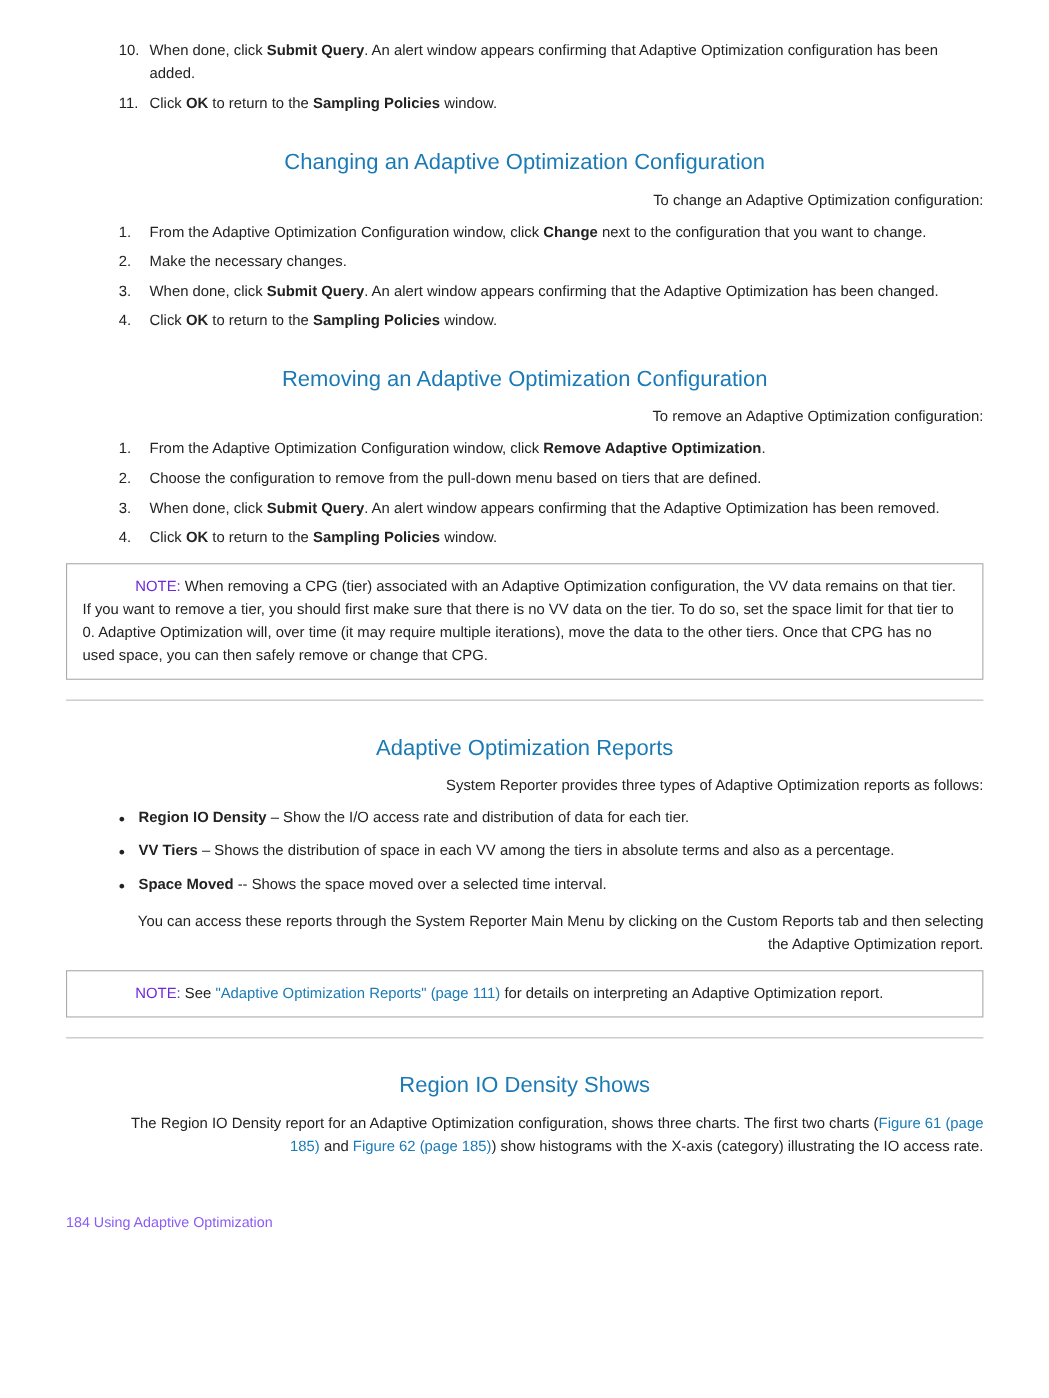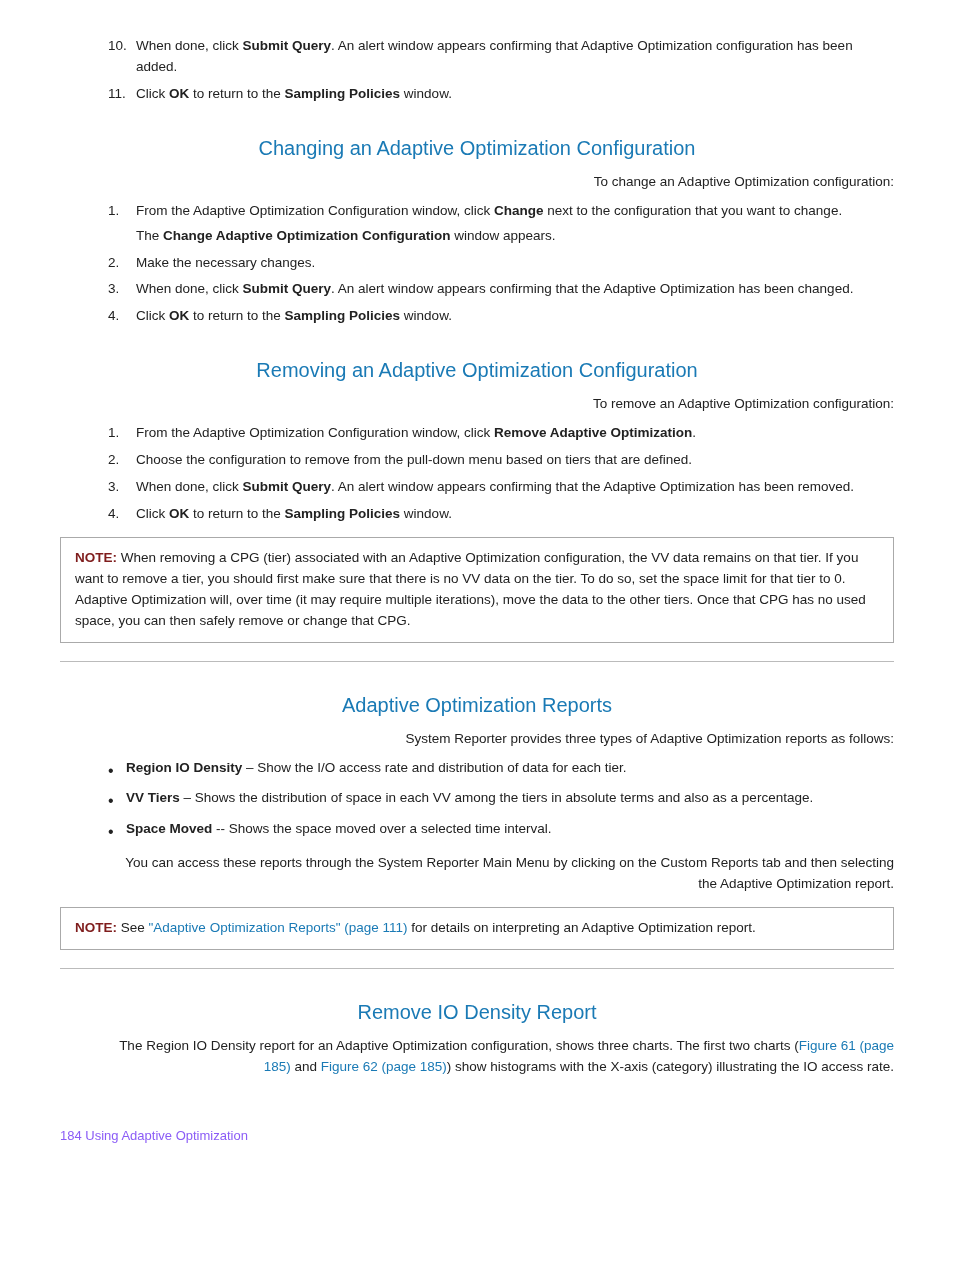--- a/index.html
+++ b/index.html
@@ -77,22 +77,23 @@
     }
 
     .note-box {
       border: 1px solid #aaa;
       padding: 10px 14px;
       margin: 12px 0;
       font-size: 13.5px;
     }
 
     .note-box .note-label {
-      font-weight: bold;
-      color: #7f1d1d;
+      font-weight: normal;
+      color: #6d28d9;
+      margin-left: 48px;
     }
 
     .note-box a {
       color: #1a7ab5;
       text-decoration: none;
     }
 
     a {
       color: #1a7ab5;
       text-decoration: none;
@@ -133,21 +134,20 @@
 <h2 class="section-heading">Changing an Adaptive Optimization Configuration</h2>
 
 <p class="para-indented">To change an Adaptive Optimization configuration:</p>
 
 <ol class="indent1">
   <li>
     <span class="num">1.</span>
     <span class="li-content">
       From the Adaptive Optimization Configuration window, click <strong>Change</strong> next to the configuration that you want to change.
       <br>
-      <span style="display:inline-block; margin-top:4px;">The <strong>Change Adaptive Optimization Configuration</strong> window appears.</span>
     </span>
   </li>
   <li>
     <span class="num">2.</span>
     <span class="li-content">Make the necessary changes.</span>
   </li>
   <li>
     <span class="num">3.</span>
     <span class="li-content">
       When done, click <strong>Submit Query</strong>. An alert window appears confirming that the Adaptive Optimization has been changed.
@@ -227,21 +227,21 @@
   You can access these reports through the System Reporter Main Menu by clicking on the Custom Reports tab and then selecting the Adaptive Optimization report.
 </p>
 
 <div class="note-box">
   <span class="note-label">NOTE:</span>
   <span>    See </span><a href="#">"Adaptive Optimization Reports" (page 111)</a><span> for details on interpreting an Adaptive Optimization report.</span>
 </div>
 
 <hr>
 
-<h2 class="section-heading">Remove IO Density Report</h2>
+<h2 class="section-heading">Region IO Density Shows</h2>
 
 <p class="para-indented">
   The Region IO Density report for an Adaptive Optimization configuration, shows three charts. The first two charts (<a href="#">Figure 61 (page 185)</a> and <a href="#">Figure 62 (page 185)</a>) show histograms with the X-axis (category) illustrating the IO access rate.
 </p>
 
 <div class="page-footer">
   <span>184   Using Adaptive Optimization</span>
 </div>
 
 </body></html>

